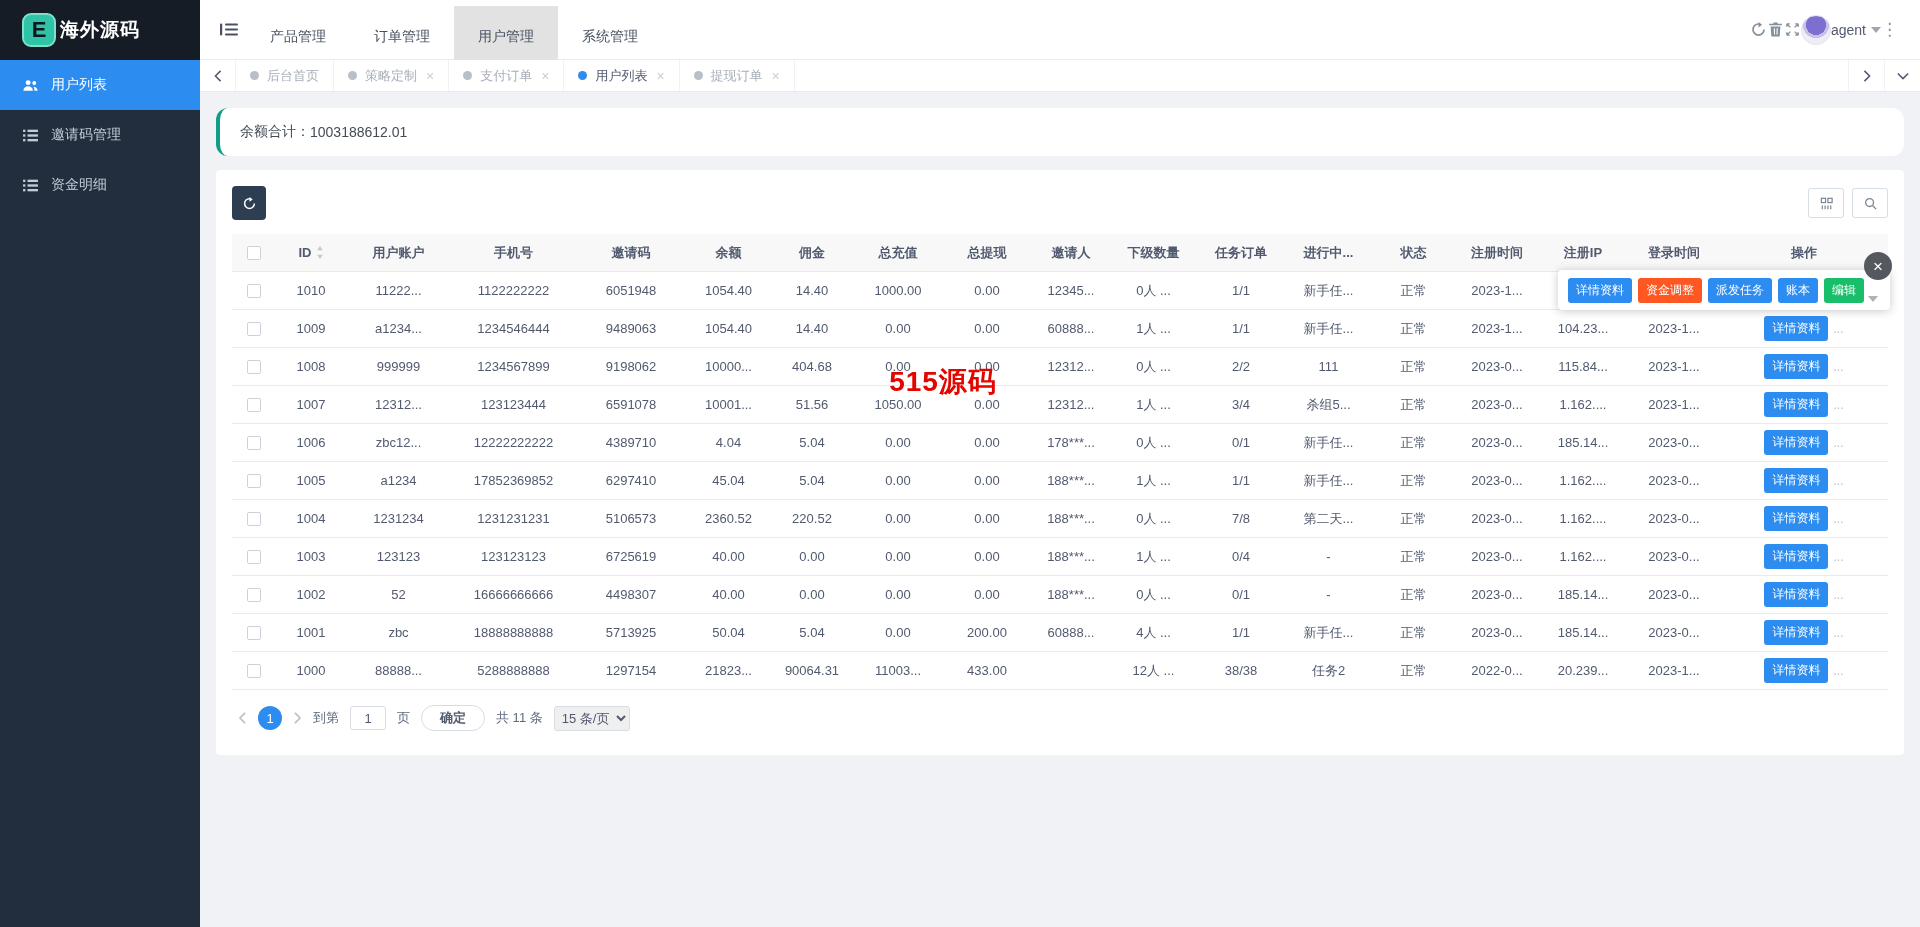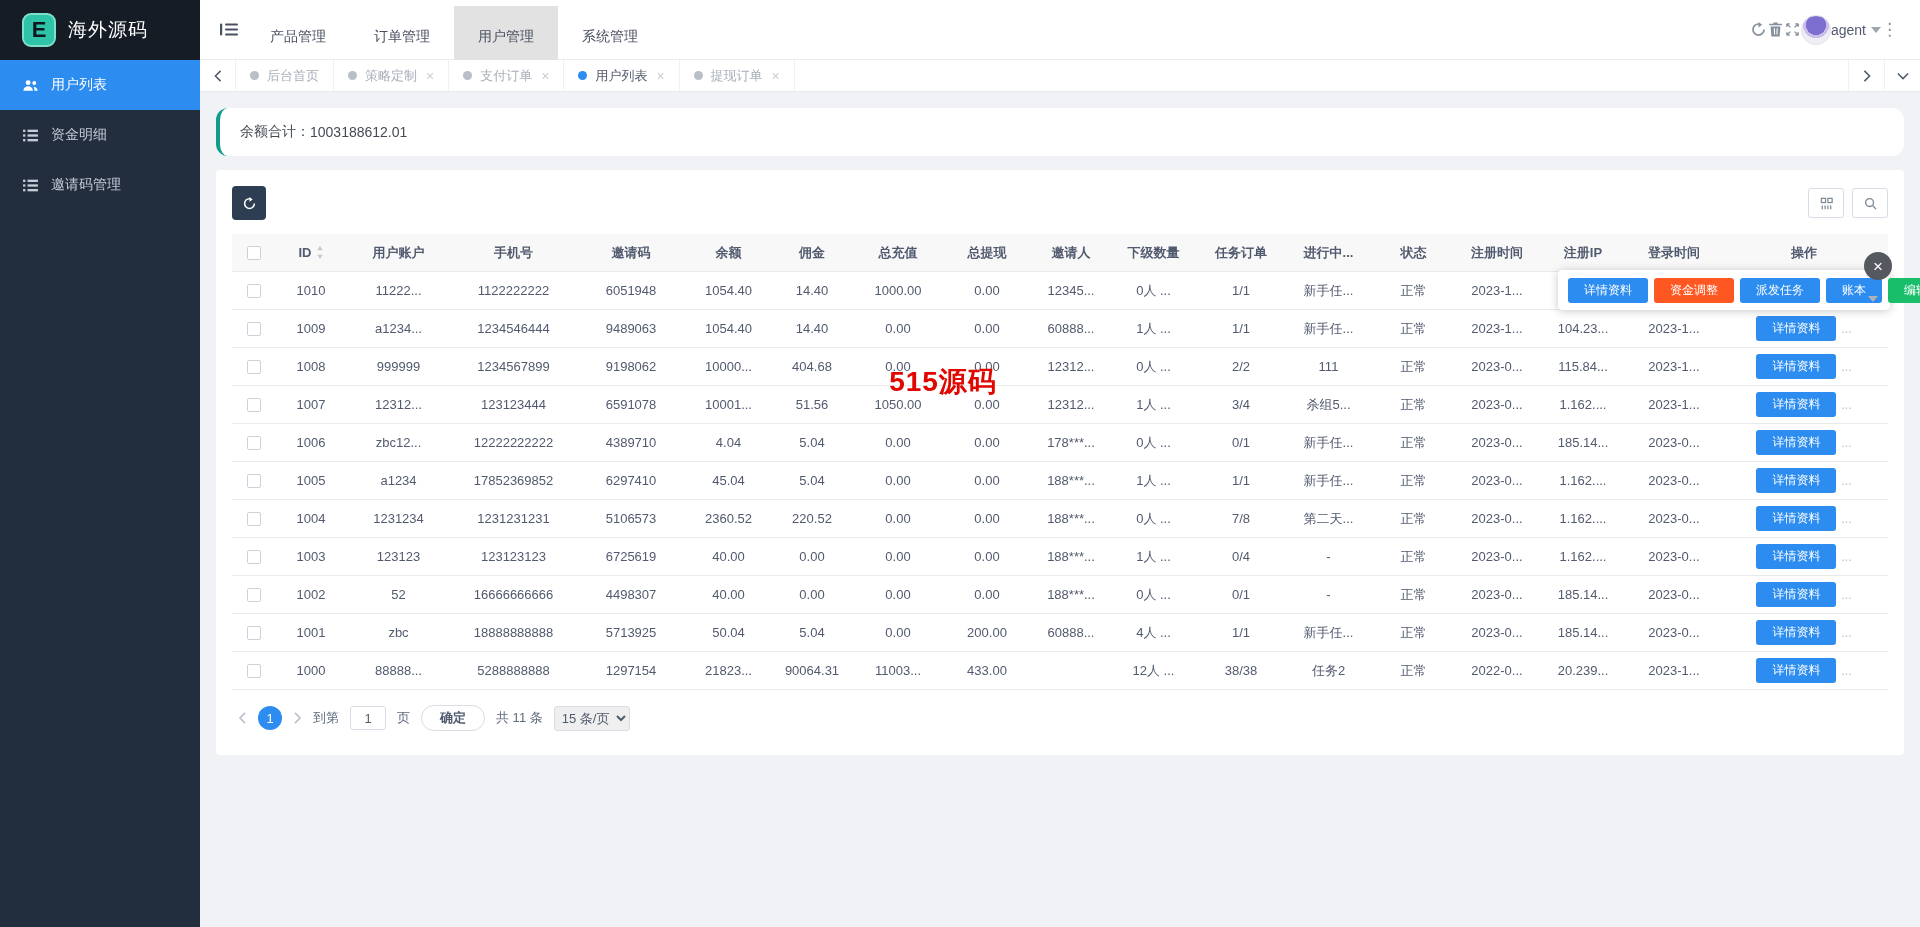--- a/index.html
+++ b/index.html
@@ -5,21 +5,21 @@
   * { margin:0; padding:0; box-sizing:border-box; }
   html,body { width:1920px; height:927px; overflow:hidden; }
   body { font-family:"Liberation Sans","DejaVu Sans",sans-serif; background:#f0f2f5; color:#515a6e; font-size:14px; }
   .app { display:flex; width:100%; height:100%; }
 
   
   .sidebar { width:200px; height:100%; background:#222d3d; flex:0 0 200px; }
   .logo { height:60px; background:#151c26; display:flex; align-items:center; padding-left:22px; }
   .logo-badge { width:34px; height:34px; background:#2fc3a7; border:2px solid #7fe0cc; border-radius:9px; color:#10161f;
     font-weight:bold; font-size:22px; display:flex; align-items:center; justify-content:center; }
-  .brand { color:#fff; font-size:19px; font-weight:normal; margin-left:12px; letter-spacing:1px; }
+  .brand { color:#fff; font-size:19px; font-weight:bold; margin-left:4px; letter-spacing:1px; }
   .side-nav { padding-top:0; }
   .side-item { height:50px; display:flex; align-items:center; padding-left:22px; color:#c3ccd6; font-size:14px; cursor:pointer; }
   .side-item.active { background:#2d8cf0; color:#fff; }
   .side-item .icon { width:20px; height:16px; margin-right:9px; display:inline-flex; align-items:center; }
   .side-item .icon svg { width:17px; height:15px; }
 
   
   .main { flex:1; display:flex; flex-direction:column; min-width:0; }
   .topbar { height:60px; background:#fff; display:flex; align-items:center; border-bottom:1px solid #ececec; }
   .hamburger { margin:0 8px 0 20px; color:#495060; display:flex; cursor:pointer; }
@@ -64,21 +64,21 @@
   
   .tbl { width:100%; font-size:13px; }
   .trow { display:flex; align-items:center; height:38px; border-bottom:1px solid #e8eaec; }
   .tbl-head .trow { background:#f8f8f9; font-weight:bold; color:#515a6e; border-bottom:1px solid #e8eaec; }
   .cell { display:flex; align-items:center; justify-content:center; overflow:hidden; white-space:nowrap; padding:0 2px; }
   .c0{width:44px}.c1{width:70px}.c2{width:105px}.c3{width:125px}.c4{width:110px}.c5{width:85px}.c6{width:82px}
   .c7{width:90px}.c8{width:88px}.c9{width:80px}.c10{width:85px}.c11{width:90px}.c12{width:85px}.c13{width:85px}
   .c14{width:82px}.c15{width:90px}.c16{width:92px}.c17{flex:1}
   .cb { width:14px; height:14px; border:1px solid #ccd2d9; border-radius:2px; background:#fff; display:inline-block; cursor:pointer; }
   .sort-carets { margin-left:4px; display:inline-flex; }
-  .btn { border:none; border-radius:3px; color:#fff; font-size:12px; padding:4px 16px; cursor:pointer; font-family:Liberation Sans, sans-serif; white-space:nowrap; }
+  .btn { border:none; border-radius:3px; color:#fff; font-size:12px; padding:4px 8px; cursor:pointer; font-family:Liberation Sans, sans-serif; white-space:nowrap; }
   .btn-blue { background:#2d8cf0; } .btn-orange { background:#ff5722; } .btn-green { background:#19be6b; }
   .more-ellipsis { color:#b8bdc4; margin-left:5px; font-size:12px; }
 
   
   .row-popup { position:absolute; right:14px; top:100px; width:332px; height:40px; background:#fff; border-radius:4px;
     box-shadow:0 1px 10px rgba(0,0,0,.22); display:flex; align-items:center; gap:6px; padding:0 34px 0 10px; z-index:5; }
   .popup-close { position:absolute; right:12px; top:82px; width:28px; height:28px; border-radius:50%; background:#55595f; color:#fff;
     display:flex; align-items:center; justify-content:center; font-size:17px; line-height:1; z-index:6; cursor:pointer; }
   .popup-caret { position:absolute; right:26px; top:126px; width:0; height:0; border-left:5px solid transparent; border-right:5px solid transparent;
     border-top:6px solid #aeb3ba; z-index:7; cursor:pointer; }
@@ -127,36 +127,36 @@
               <g fill="currentColor">
                 <rect x="1" y="1.5" width="2.2" height="2.2"></rect>
                 <rect x="5.2" y="1.5" width="9.8" height="2.2"></rect>
                 <rect x="1" y="5.9" width="2.2" height="2.2"></rect>
                 <rect x="5.2" y="5.9" width="9.8" height="2.2"></rect>
                 <rect x="1" y="10.3" width="2.2" height="2.2"></rect>
                 <rect x="5.2" y="10.3" width="9.8" height="2.2"></rect>
               </g>
             </svg>
           </span>
-          <span>资金明细</span>
+          <span>邀请码管理</span>
         </div>
         <div class="side-item">
           <span class="icon">
             <svg viewBox="0 0 16 14">
               <g fill="currentColor">
                 <rect x="1" y="1.5" width="2.2" height="2.2"></rect>
                 <rect x="5.2" y="1.5" width="9.8" height="2.2"></rect>
                 <rect x="1" y="5.9" width="2.2" height="2.2"></rect>
                 <rect x="5.2" y="5.9" width="9.8" height="2.2"></rect>
                 <rect x="1" y="10.3" width="2.2" height="2.2"></rect>
                 <rect x="5.2" y="10.3" width="9.8" height="2.2"></rect>
               </g>
             </svg>
           </span>
-          <span>邀请码管理</span>
+          <span>资金明细</span>
         </div>
       </nav>
   </aside>
 
   <div class="main">
 
     <header class="topbar">
       <span class="hamburger">
         <svg viewBox="0 0 18 14">
             <g fill="currentColor">

